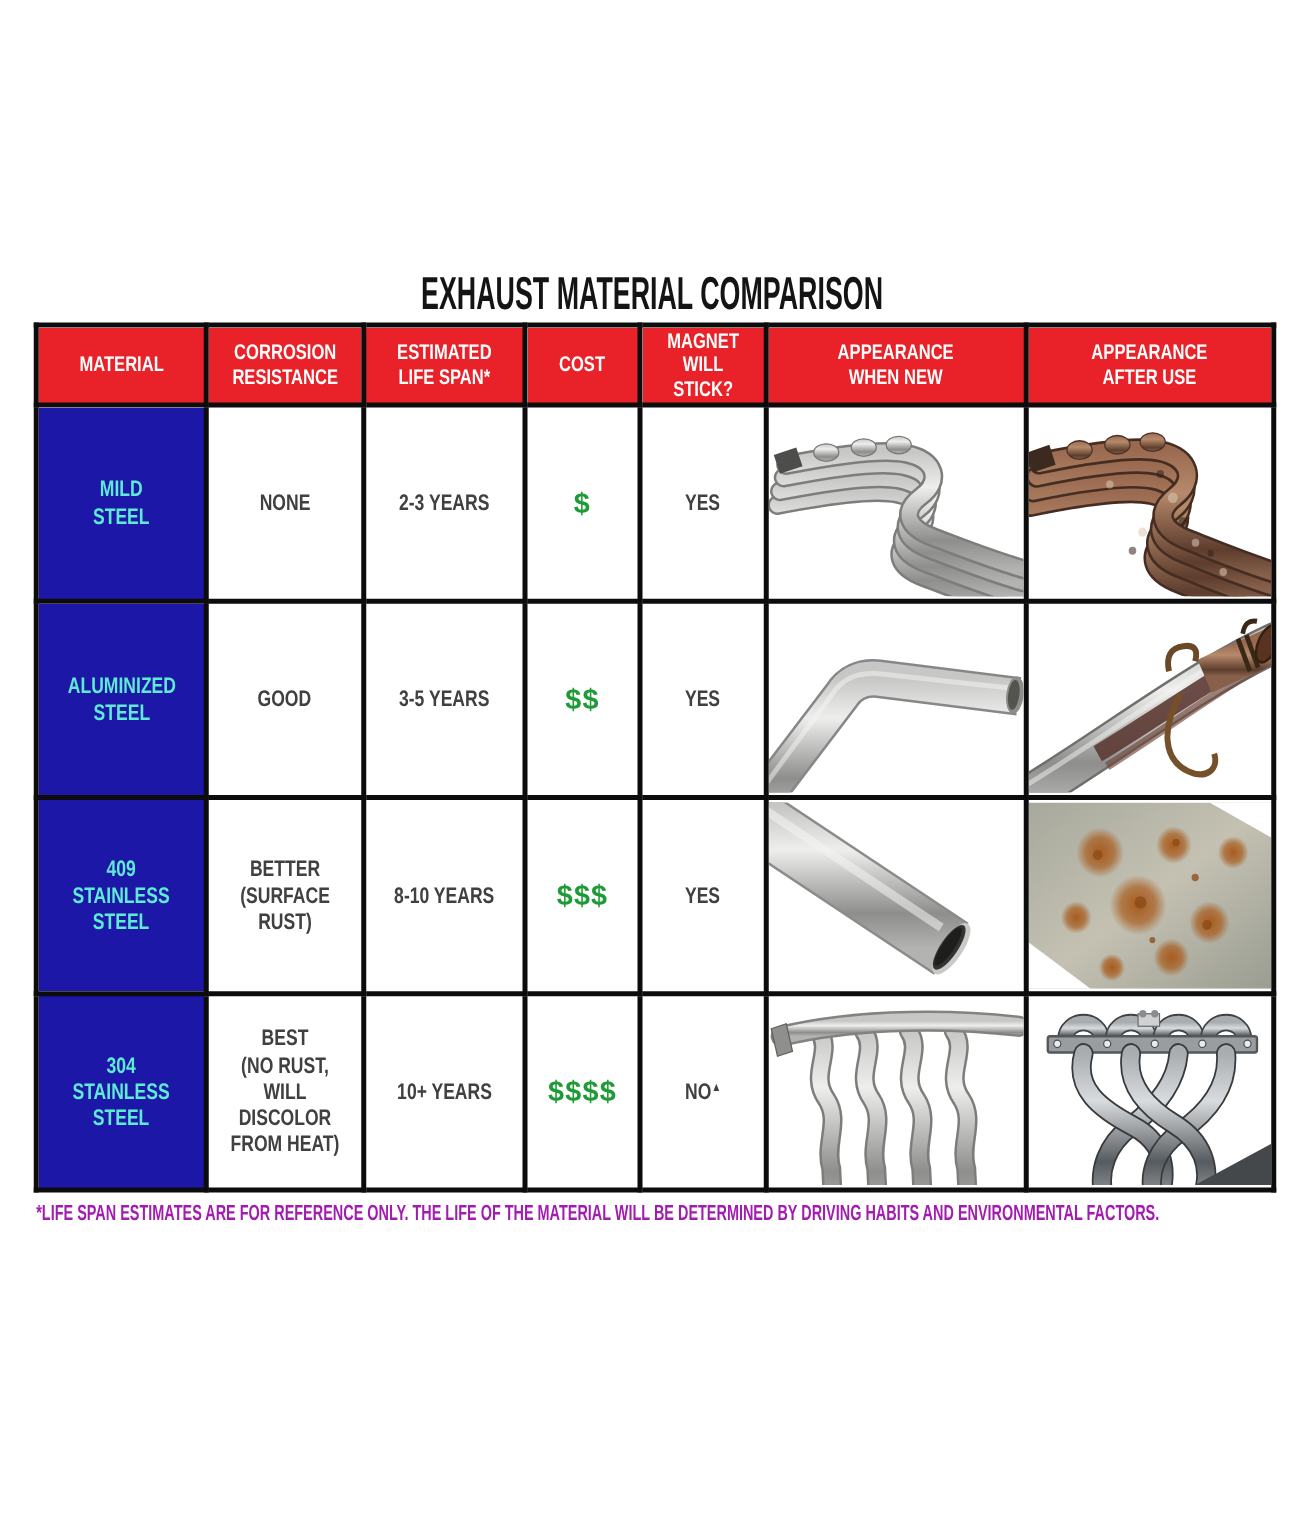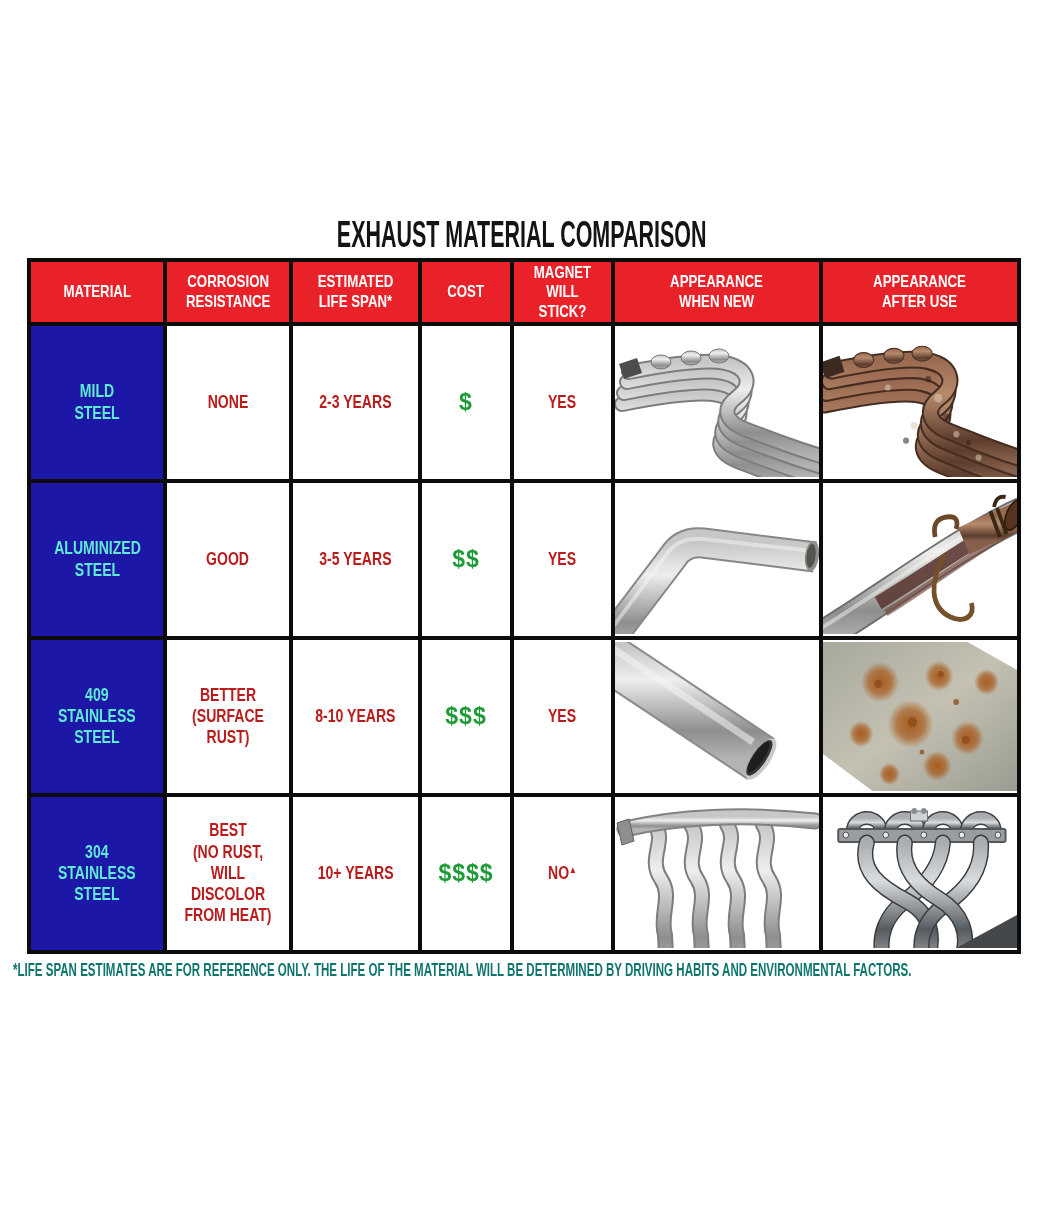--- a/index.html
+++ b/index.html
@@ -12,29 +12,29 @@
 
   h1{position:absolute;top:216px;left:27px;width:990px;margin:0;text-align:center;
      font-size:37px;line-height:1;color:#141414;font-weight:bold;}
 
   table{position:absolute;top:258px;left:27px;width:990px;border-collapse:collapse;
         table-layout:fixed;background:#ffffff;}
   th,td{border:4px solid #0c0c0c;text-align:center;vertical-align:middle;padding:0;overflow:hidden;}
   thead tr{height:64px;}
   tbody tr{height:157px;}
   th{background:#E92128;color:#ffffff;font-size:17px;line-height:1.15;}
-  td{font-size:18px;color:#b91c1c;line-height:1.18;background:#ffffff;}
+  td{font-size:18px;color:#404040;line-height:1.18;background:#ffffff;}
   td.mat{background:#1C17A6;color:#5eead4;}
   td.cost{color:#1E9B37;font-size:23px;}
   td.cost .cnd{transform:none;letter-spacing:1px;}
   td.img{padding:0;}
   td.img svg{display:block;width:100%;height:149px;}
   sup{font-size:10px;line-height:0;vertical-align:6px;}
 
-  #footnotes{position:absolute;top:956px;left:13px;width:1010px;color:#0f766e;font-size:17.5px;}
+  #footnotes{position:absolute;top:956px;left:29px;width:1010px;color:#a21caf;font-size:17.5px;}
   #footnotes .line{height:28px;line-height:28px;}
 </style>
 </head>
 <body>
 
 <svg width="0" height="0" style="position:absolute" aria-hidden="true">
   <defs>
     <linearGradient id="gSteel" x1="0" y1="0" x2="0" y2="1">
       <stop offset="0" stop-color="#c7c7c5"></stop>
         <stop offset=".3" stop-color="#eeeeec"></stop>

